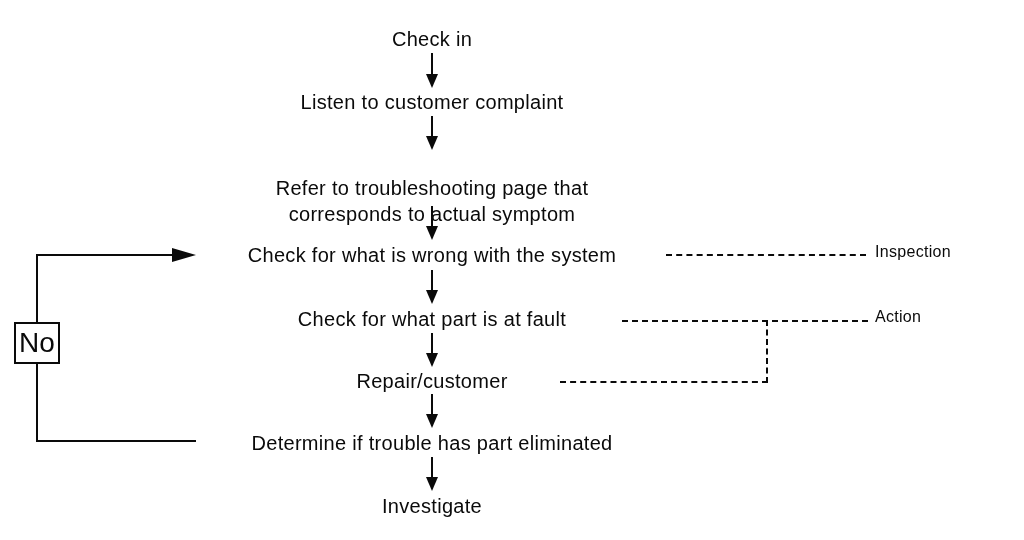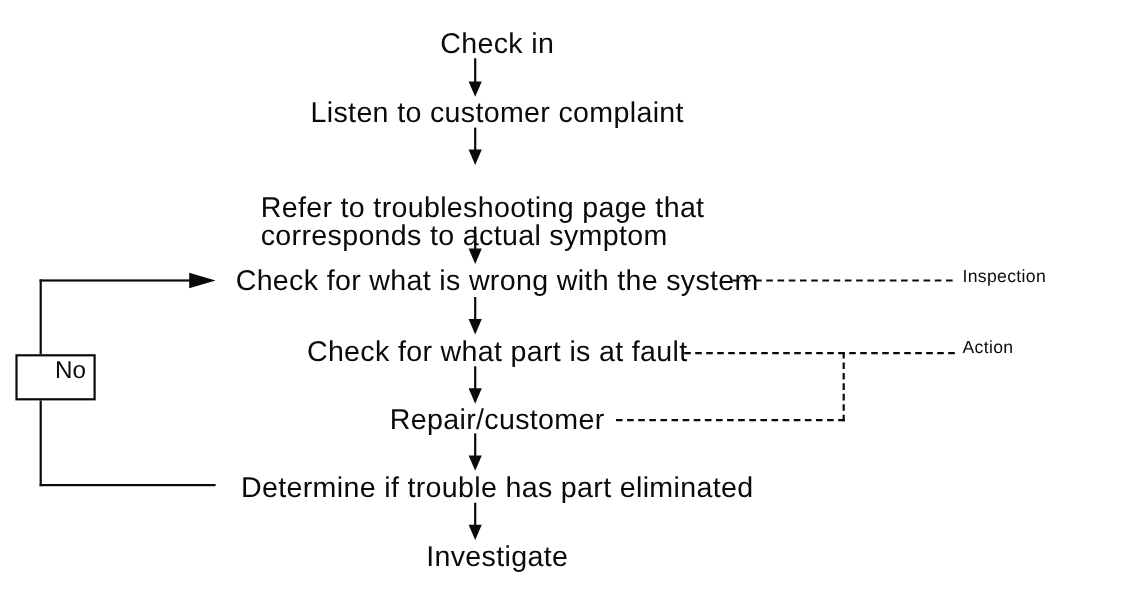--- a/index.html
+++ b/index.html
@@ -11,26 +11,27 @@
     position:relative;
     width:1024px;height:540px;
     background:var(--bg);
     font-family:"Liberation Sans", sans-serif;
     color:var(--ink);
     overflow:hidden;
   }
   
   .step{
     position:absolute;
-    left:452px;
+    left:432px;
     transform:translateX(-50%);
     white-space:nowrap;
-    font-size:26px;
+    font-size:20px;
     letter-spacing:0.3px;
     line-height:26px;
+    text-align:center;
   }
   .step.wrap{
     white-space:normal;
     width:430px;
     margin-top:25px;
   }
   
   .v-arrow{position:absolute;left:432px;width:0;}
   .v-arrow .stem{
     position:absolute;left:-1px;top:0;width:2px;
@@ -50,23 +51,22 @@
     position:absolute;width:0;height:0;
     border-top:7px solid transparent;
     border-bottom:7px solid transparent;
     border-left:24px solid var(--ink);
   }
   .no-box{
     position:absolute;left:14px;top:322px;
     width:42px;height:38px;
     border:2px solid var(--ink);
     background:var(--bg);
-    display:flex;align-items:flex-start;justify-content:center;
-    font-size:22px;
-    padding-left:27px;
+    display:flex;align-items:center;justify-content:center;
+    font-size:28px;
   }
   
   .dash-h{position:absolute;height:0;border-top:2px dashed var(--ink);}
   .dash-v{position:absolute;width:0;border-left:2px dashed var(--ink);}
   .annot{
     position:absolute;
     font-size:16px;
     letter-spacing:0.3px;
     white-space:nowrap;
   }

